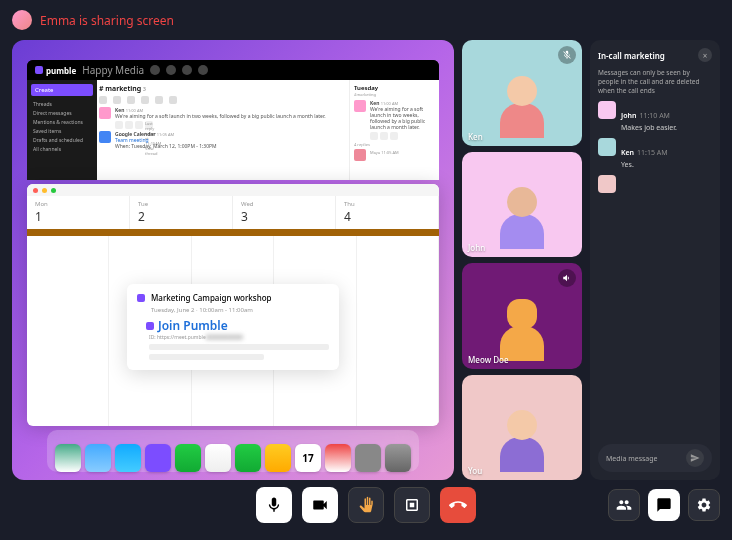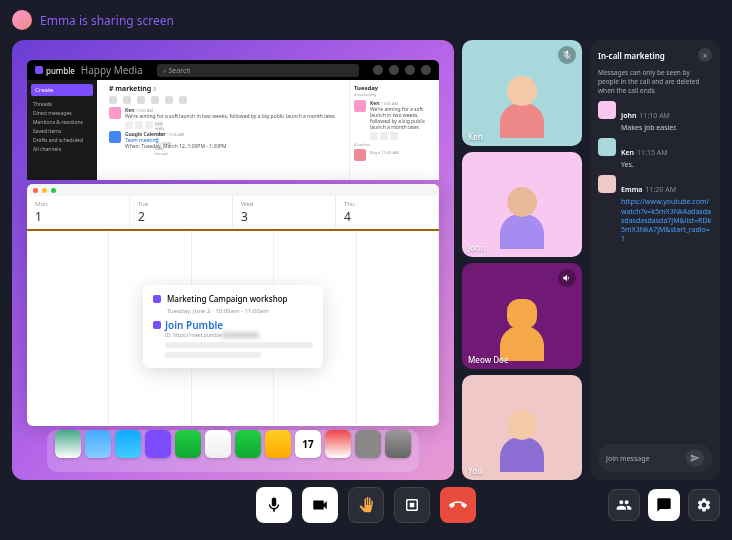--- a/index.html
+++ b/index.html
@@ -1,68 +1,68 @@
 <!DOCTYPE html>
 <html><head>
 <meta charset="utf-8">
 <style>
 *{margin:0;padding:0;box-sizing:border-box;font-family:-apple-system,system-ui,sans-serif}
 body{width:732px;height:540px;background:#1a1d29;overflow:hidden;position:relative}
 .topbar{height:40px;display:flex;align-items:center;padding:0 12px;gap:8px}
 .avatar-sm{width:20px;height:20px;border-radius:50%;background:linear-gradient(135deg,#f9c,#e88)}
-.topbar-text{color:#8b5cf6;font-size:12px}
+.topbar-text{color:#ef4444;font-size:12px}
 .main-area{display:flex;height:440px;gap:8px;padding:0 12px}
 .screen-share{flex:1;background:linear-gradient(135deg,#6b3dd4 0%,#b565e8 50%,#e89ad4 100%);border-radius:12px;padding:20px 15px 8px;display:flex;flex-direction:column;gap:4px;position:relative;overflow:hidden}
 .pumble-window{background:#1a1a1a;border-radius:6px 6px 0 0;height:120px;overflow:hidden;display:flex;flex-direction:column}
 .pumble-header{height:20px;background:#000;display:flex;align-items:center;padding:0 8px;gap:6px}
-.pumble-logo{color:#fff;font-size:8px;font-weight:400;display:flex;align-items:center;gap:3px}
+.pumble-logo{color:#fff;font-size:8px;font-weight:700;display:flex;align-items:center;gap:3px}
 .pumble-logo::before{content:"";width:8px;height:8px;background:#7c4dff;border-radius:2px}
 .pumble-team{color:#999;font-size:10px}
 .pumble-search{flex:1;background:#2a2a2a;border-radius:3px;padding:2px 6px;color:#999;font-size:7px;margin:0 8px}
 .pumble-icons{display:flex;gap:6px}
 .pumble-icons span{width:10px;height:10px;border-radius:50%;background:#444}
 .pumble-body{flex:1;display:flex}
 .pumble-sidebar{width:70px;background:#1a1a1a;padding:4px}
 .create-btn{background:#7c4dff;color:#fff;font-size:6px;padding:2px 4px;border-radius:2px;margin-bottom:3px}
 .sb-item{color:#aaa;font-size:5px;padding:1.5px 2px}
-.pumble-main{flex:1;background:#fff;padding:4px 12px}
+.pumble-main{flex:1;background:#fff;padding:4px 2px}
 .channel-name{font-size:7px;font-weight:600;display:flex;align-items:center;gap:2px}
 .channel-icons{display:flex;gap:6px;margin:3px 0}
 .channel-icons span{width:8px;height:8px;background:#ddd;border-radius:2px}
 .msg{display:flex;gap:4px;margin:2px 0}
 .msg-av{width:12px;height:12px;border-radius:2px;background:#f9c;flex-shrink:0}
 .msg-body{font-size:5px;color:#333}
 .msg-name{font-weight:600}
 .msg-time{color:#999;font-size:4px}
 .msg-text{color:#555}
 .reactions{display:flex;gap:2px;margin-top:2px}
 .reactions span{width:8px;height:8px;background:#eee;border-radius:2px}
 .link{color:#1e6fd9}
 .pumble-thread{width:90px;background:#fff;border-left:1px solid #eee;padding:4px}
 .thread-title{font-size:6px;font-weight:600}
 .thread-sub{font-size:4px;color:#999}
 .calendar-window{background:#fff;border-radius:6px;flex:1;overflow:hidden;display:flex;flex-direction:column;box-shadow:0 2px 20px rgba(0,0,0,.2)}
 .cal-titlebar{height:12px;background:#f5f5f5;display:flex;align-items:center;padding:0 6px;gap:4px}
 .traffic{width:5px;height:5px;border-radius:50%}
 .tr-r{background:#ff5f56}.tr-y{background:#ffbd2e}.tr-g{background:#27c93f}
-.cal-header{display:flex;border-bottom:2px solid #a16207}
+.cal-header{display:flex;border-bottom:7px solid #a16207}
 .cal-day{flex:1;padding:4px 8px;border-right:1px solid #eee}
 .cal-dow{font-size:6px;color:#999}
 .cal-num{font-size:12px;color:#333}
 .cal-body{flex:1;display:flex;position:relative}
 .cal-col{flex:1;border-right:1px solid #f0f0f0}
-.event-popup{position:absolute;top:54px;left:50%;transform:translateX(-50%);background:#fff;border-radius:6px;box-shadow:0 4px 20px rgba(0,0,0,.15);padding:8px 10px;width:180px}
+.event-popup{position:absolute;top:48px;left:50%;transform:translateX(-50%);background:#fff;border-radius:6px;box-shadow:0 4px 20px rgba(0,0,0,.15);padding:8px 10px;width:212px}
 .event-title{font-size:8px;font-weight:500;display:flex;align-items:center;gap:6px}
 .event-sq{width:8px;height:8px;background:#7c4dff;border-radius:2px}
 .event-time{font-size:6px;color:#999;margin:3px 0 3px 14px}
-.event-link{font-size:10px;color:#1e6fd9;font-weight:600;display:flex;align-items:center;gap:4px;margin-left:0}
+.event-link{font-size:12px;color:#1e6fd9;font-weight:600;display:flex;align-items:center;gap:4px;margin-left:9px}
 .event-link::before{content:"";width:8px;height:8px;background:#7c4dff;border-radius:2px}
 .event-url{font-size:5px;color:#999;margin-left:12px}
 .event-blur{background:#eee;height:6px;border-radius:2px;margin:4px 0 2px 12px}
-.dock{height:42px;background:rgba(255,255,255,.2);backdrop-filter:blur(10px);border-radius:10px;display:flex;align-items:flex-start;justify-content:center;gap:4px;padding:0 8px;margin:0 20px}
+.dock{height:42px;background:rgba(255,255,255,.2);backdrop-filter:blur(10px);border-radius:10px;display:flex;align-items:flex-end;justify-content:center;gap:4px;padding:0 8px;margin:0 20px}
 .dock-icon{width:28px;height:28px;border-radius:6px;box-shadow:0 1px 3px rgba(0,0,0,.2)}
 .participants{width:120px;display:flex;flex-direction:column;gap:6px}
 .participant{flex:1;border-radius:10px;display:flex;align-items:flex-end;padding:4px 6px;position:relative;overflow:hidden}
 .p-name{color:#fff;font-size:8px;font-weight:500;text-shadow:0 1px 2px rgba(0,0,0,.4);z-index:2}
 .p-icon{position:absolute;top:6px;right:6px;width:18px;height:18px;border-radius:50%;background:rgba(0,0,0,.3);display:flex;align-items:center;justify-content:center}
 .p1{background:#a8d8dc}.p2{background:#f8c8f0}.p3{background:#701a75}.p4{background:#e0f0e8;align-items:center;justify-content:center;flex-direction:column}.p5{background:#f0c8c8}
 .avatars{display:flex;justify-content:center}
 .avatars span{width:18px;height:18px;border-radius:50%;margin:0 -3px;border:2px solid #e0f0e8}
 .others-text{font-size:8px;color:#333;margin-top:3px}
 .char{position:absolute;bottom:0;left:50%;transform:translateX(-50%);width:60px;height:70px}
@@ -98,21 +98,20 @@
   <div class="avatar-sm"></div>
   <span class="topbar-text">Emma is sharing screen</span>
 </div>
 
 <div class="main-area">
   <div class="screen-share">
     <div class="pumble-window">
       <div class="pumble-header">
         <span class="pumble-logo">pumble</span>
         <span class="pumble-team">Happy Media</span>
-        <div class="pumble-search">⌕ <span>Search</span></div>
         <div class="pumble-icons">
             <span></span>
             <span></span>
             <span></span>
             <span></span>
           </div>
       </div>
       <div class="pumble-body">
         <div class="pumble-sidebar">
           <div class="create-btn">Create</div>
@@ -294,24 +293,23 @@
     <div class="chat-msg">
       <div class="chat-av" style="background:#f8c8f0"></div>
       <div class="chat-body"><span class="chat-name">John</span><span class="chat-time">11:10 AM</span><div class="chat-text">Makes job easier.</div></div>
     </div>
     <div class="chat-msg">
       <div class="chat-av" style="background:#a8d8dc"></div>
       <div class="chat-body"><span class="chat-name">Ken</span><span class="chat-time">11:15 AM</span><div class="chat-text">Yes.</div></div>
     </div>
     <div class="chat-msg">
       <div class="chat-av" style="background:#f0c8c8"></div>
-      <div class="chat-body"><span class="chat-name">Emma</span><span class="chat-time">11:20 AM</span><div class="chat-text chat-link">https://www.youtube.com/watch?v=k5mX3NkAadasdasdasdasdasda7jM&amp;list=RDk5mX3NkA7jM&amp;start_radio=1</div></div>
     </div>
     <div class="chat-input">
-      <span class="chat-input-text">Join message</span>
+      <span class="chat-input-text">Media message</span>
       <div class="send-btn">
           <svg width="10" height="10" viewBox="0 0 24 24" fill="#999">
             <path d="M2 21l21-9L2 3v7l15 2-15 2v7z"></path>
           </svg>
         </div>
     </div>
   </div>
 </div>
 
 <div class="bottom-controls">

